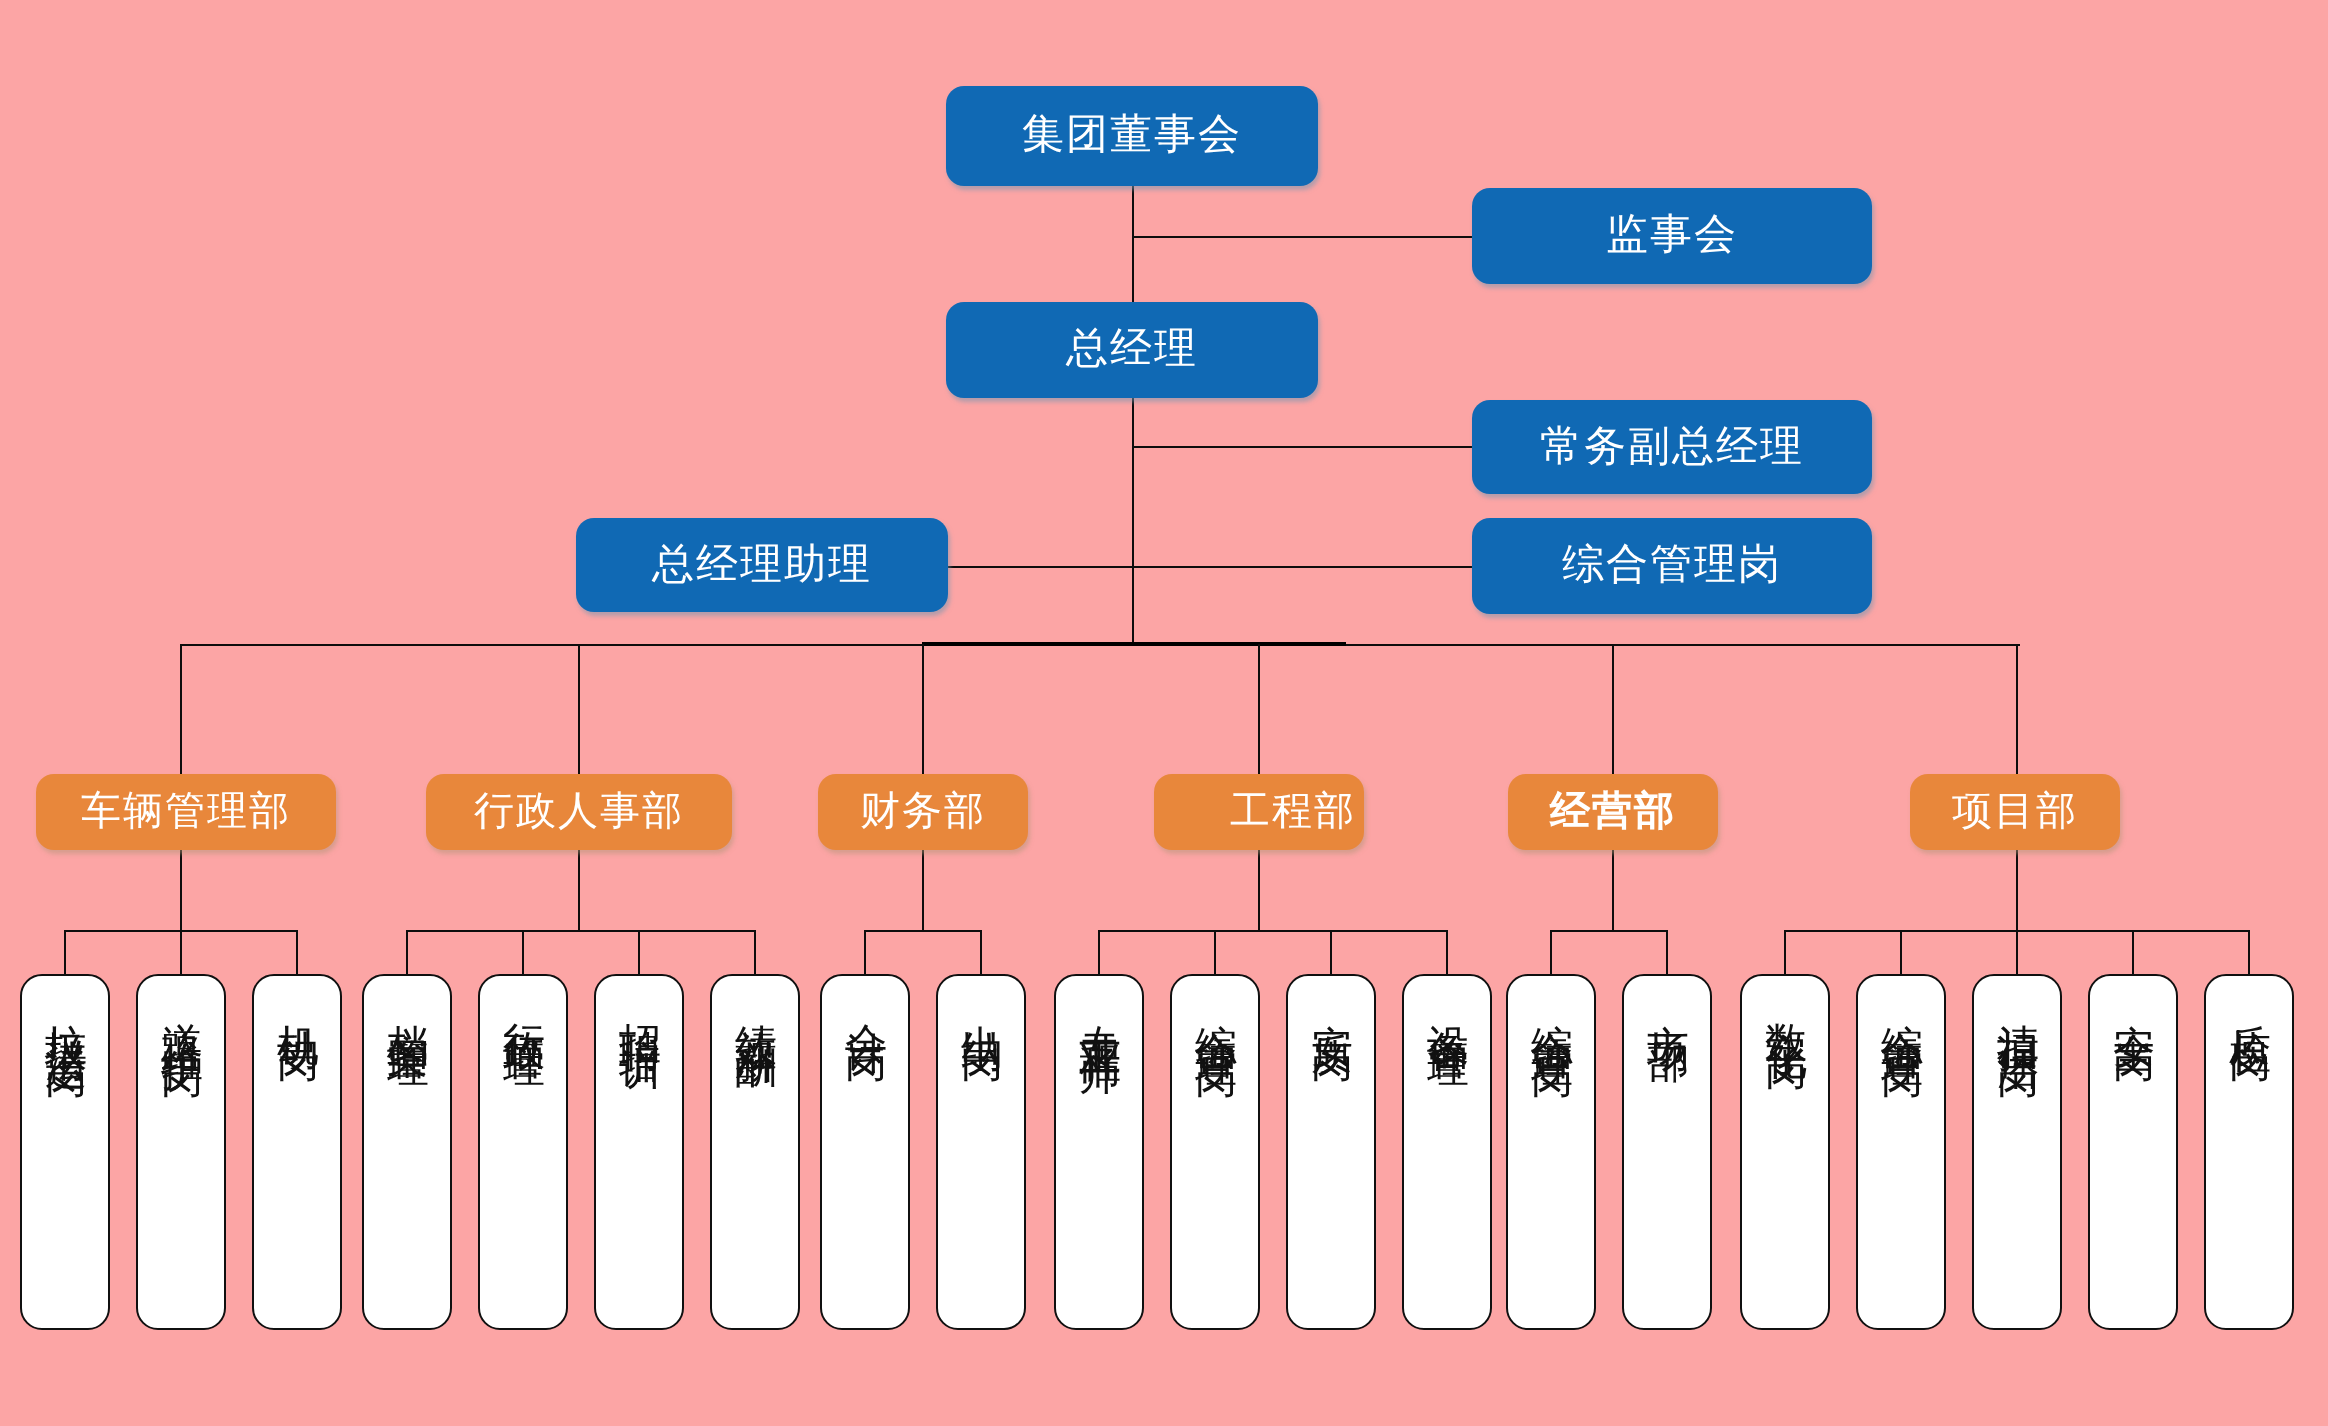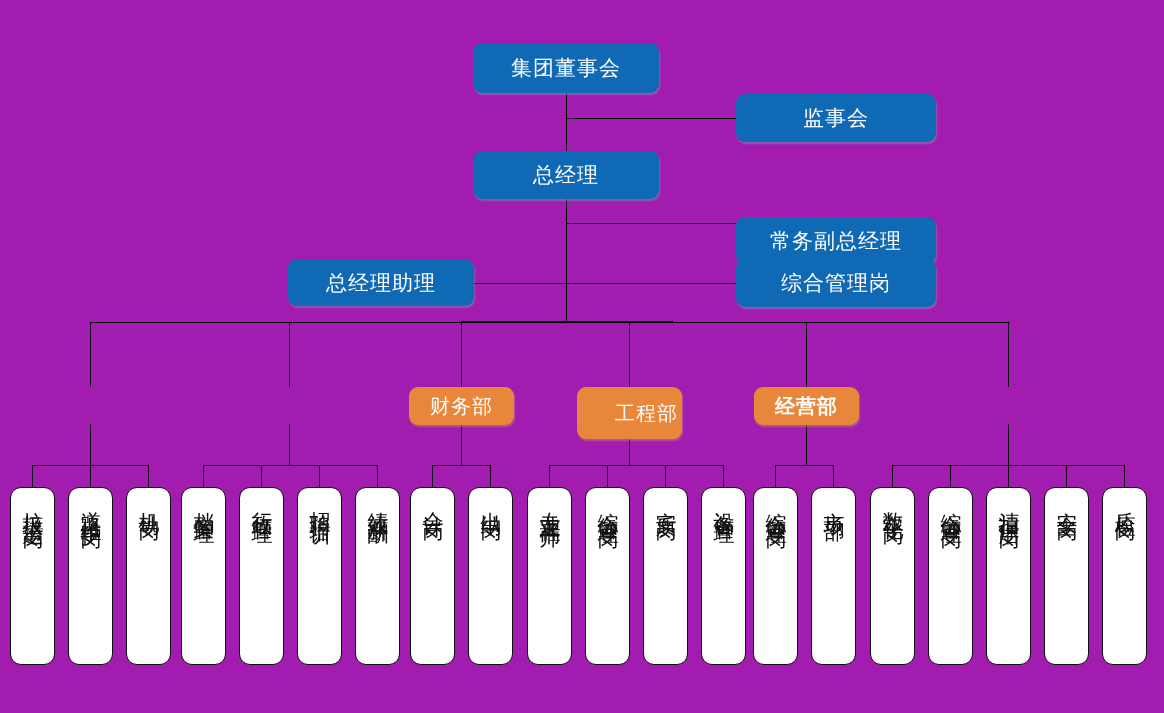--- a/index.html
+++ b/index.html
@@ -4,21 +4,21 @@
 <style>
   html, body {
     margin: 0;
     padding: 0;
     background: #ffffff;
   }
   #canvas {
     position: relative;
     width: 1164px;
     height: 713px;
-    background: #a21caf;
+    background: #fca5a5;
     font-family: "Liberation Sans", "DejaVu Sans", sans-serif;
     overflow: hidden;
   }
 
   
   .line {
     position: absolute;
     background: #0d0d0d;
   }
   .line.h { height: 1px; }
@@ -141,34 +141,37 @@
   <div class="line v" style="left:1008px; top:465px; height:23px;"></div>
   <div class="line v" style="left:1066px; top:465px; height:23px;"></div>
   <div class="line v" style="left:1124px; top:465px; height:23px;"></div>
 
   <div class="node blue" style="left:473px; top:43px; width:186px; height:50px;">集团董事会</div>
 
   <div class="node blue" style="left:736px; top:94px; width:200px; height:48px;">监事会</div>
 
   <div class="node blue" style="left:473px; top:151px; width:186px; height:48px;">总经理</div>
 
-  <div class="node blue" style="left:736px; top:200px; width:200px; height:47px;margin-top:17px;">常务副总经理</div>
+  <div class="node blue" style="left:736px; top:200px; width:200px; height:47px;">常务副总经理</div>
 
   <div class="node blue" style="left:736px; top:259px; width:200px; height:48px;">综合管理岗</div>
 
   <div class="node blue" style="left:240px; top:259px; width:186px; height:47px;margin-left:48px;">总经理助理</div>
 
-
+  <div class="node orange" style="left:18px; top:387px; width:150px; height:38px;">车辆管理部</div>
+
+  <div class="node orange" style="left:213px; top:387px; width:153px; height:38px;">行政人事部</div>
 
   <div class="node orange" style="left:409px; top:387px; width:105px; height:38px;">财务部</div>
 
-  <div class="node orange" style="left:577px; top:387px; width:105px; height:52px;padding-left:34px;">工程部</div>
+  <div class="node orange" style="left:577px; top:387px; width:105px; height:38px;padding-left:34px;">工程部</div>
 
   <div class="node orange" style="left:754px; top:387px; width:105px; height:38px;font-weight:bold;">经营部</div>
 
+  <div class="node orange" style="left:955px; top:387px; width:105px; height:38px;">项目部</div>
 
   <div class="post" style="left:10px; top:487px; width:45px; height:178px;">
     <span class="vtext">垃圾清运岗</span>
   </div>
   <div class="post" style="left:68px; top:487px; width:45px; height:178px;">
     <span class="vtext">道路维护岗</span>
   </div>
   <div class="post" style="left:126px; top:487px; width:45px; height:178px;">
     <span class="vtext">机动岗</span>
   </div>

